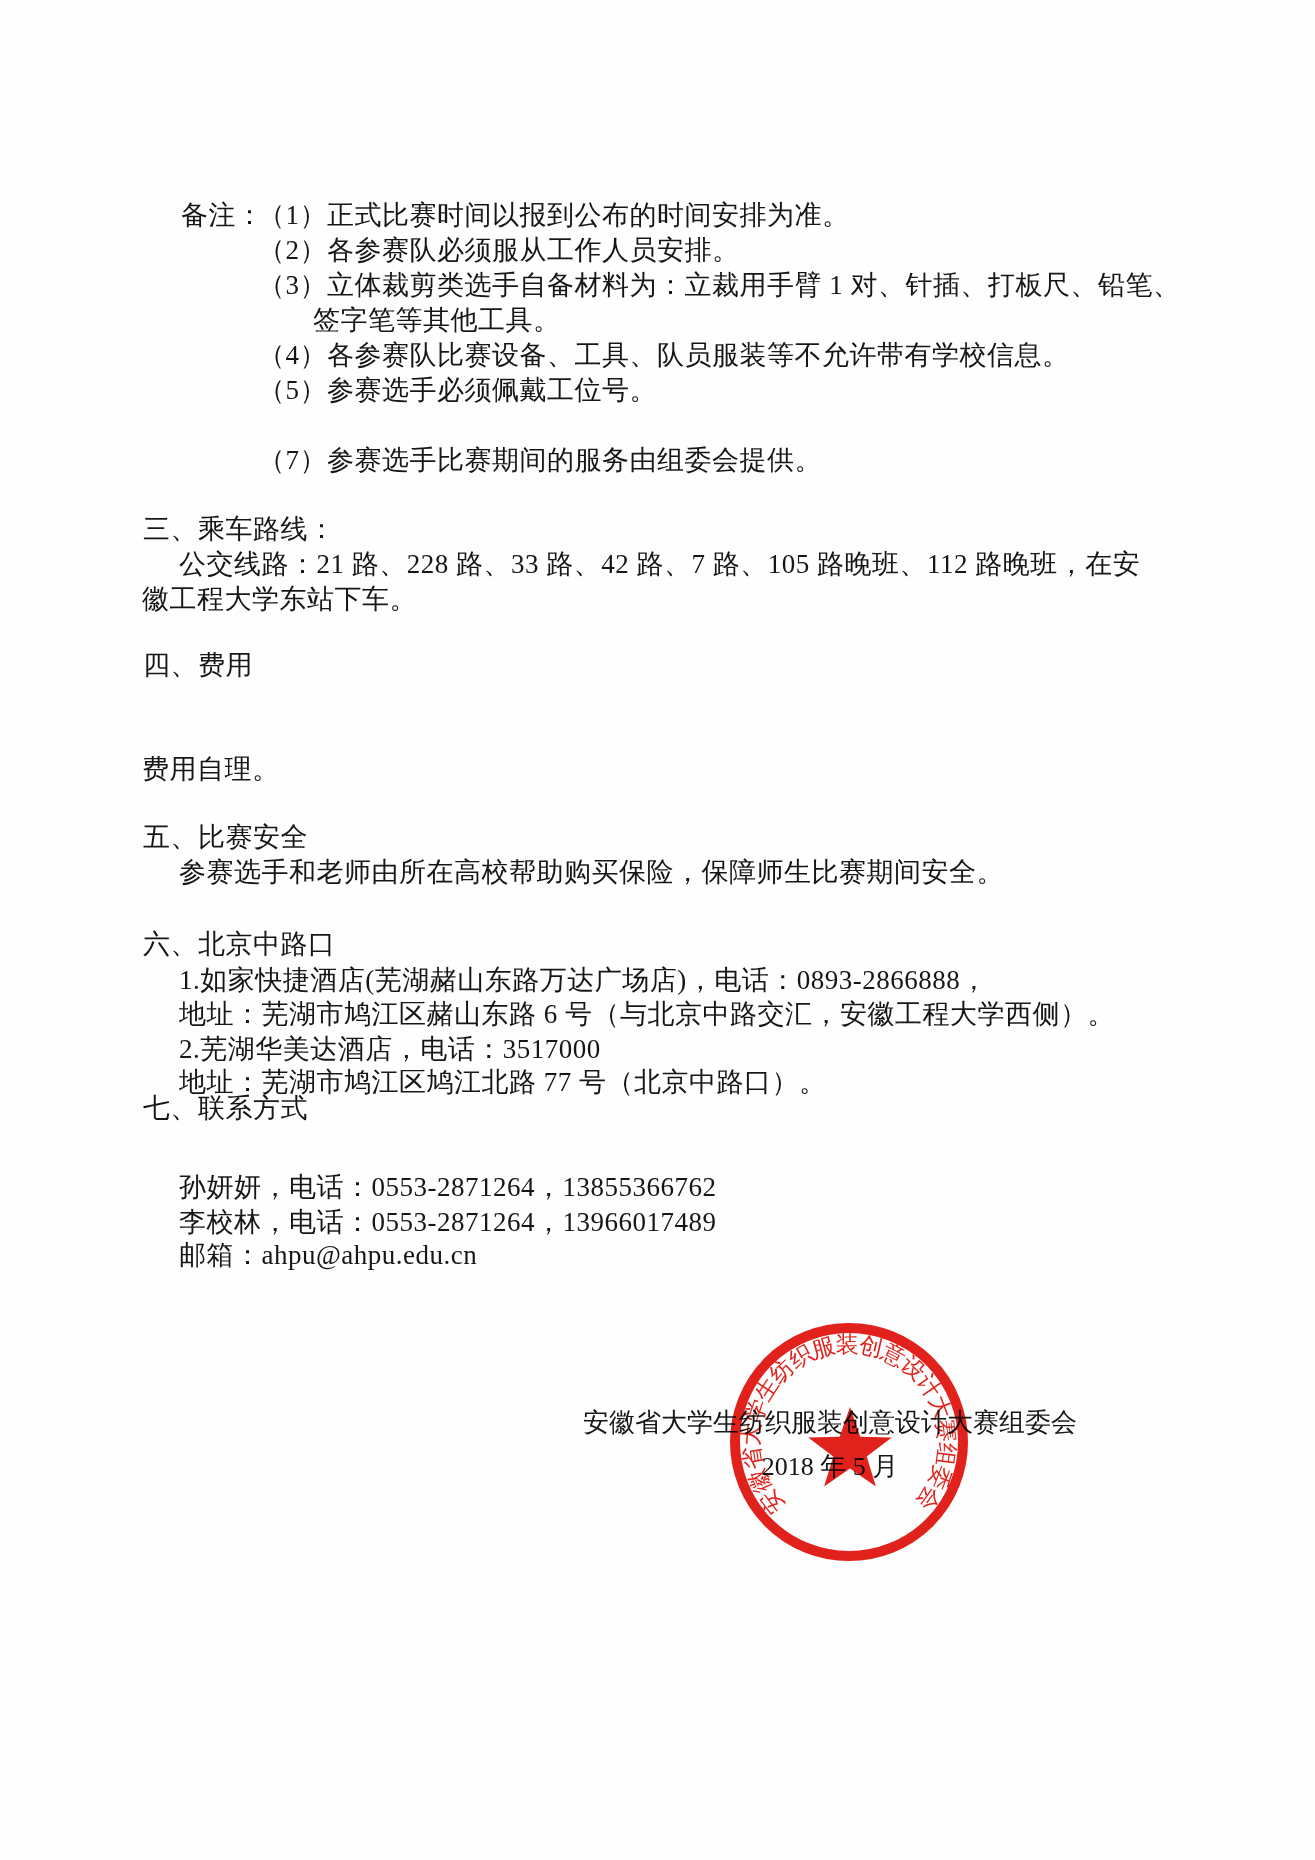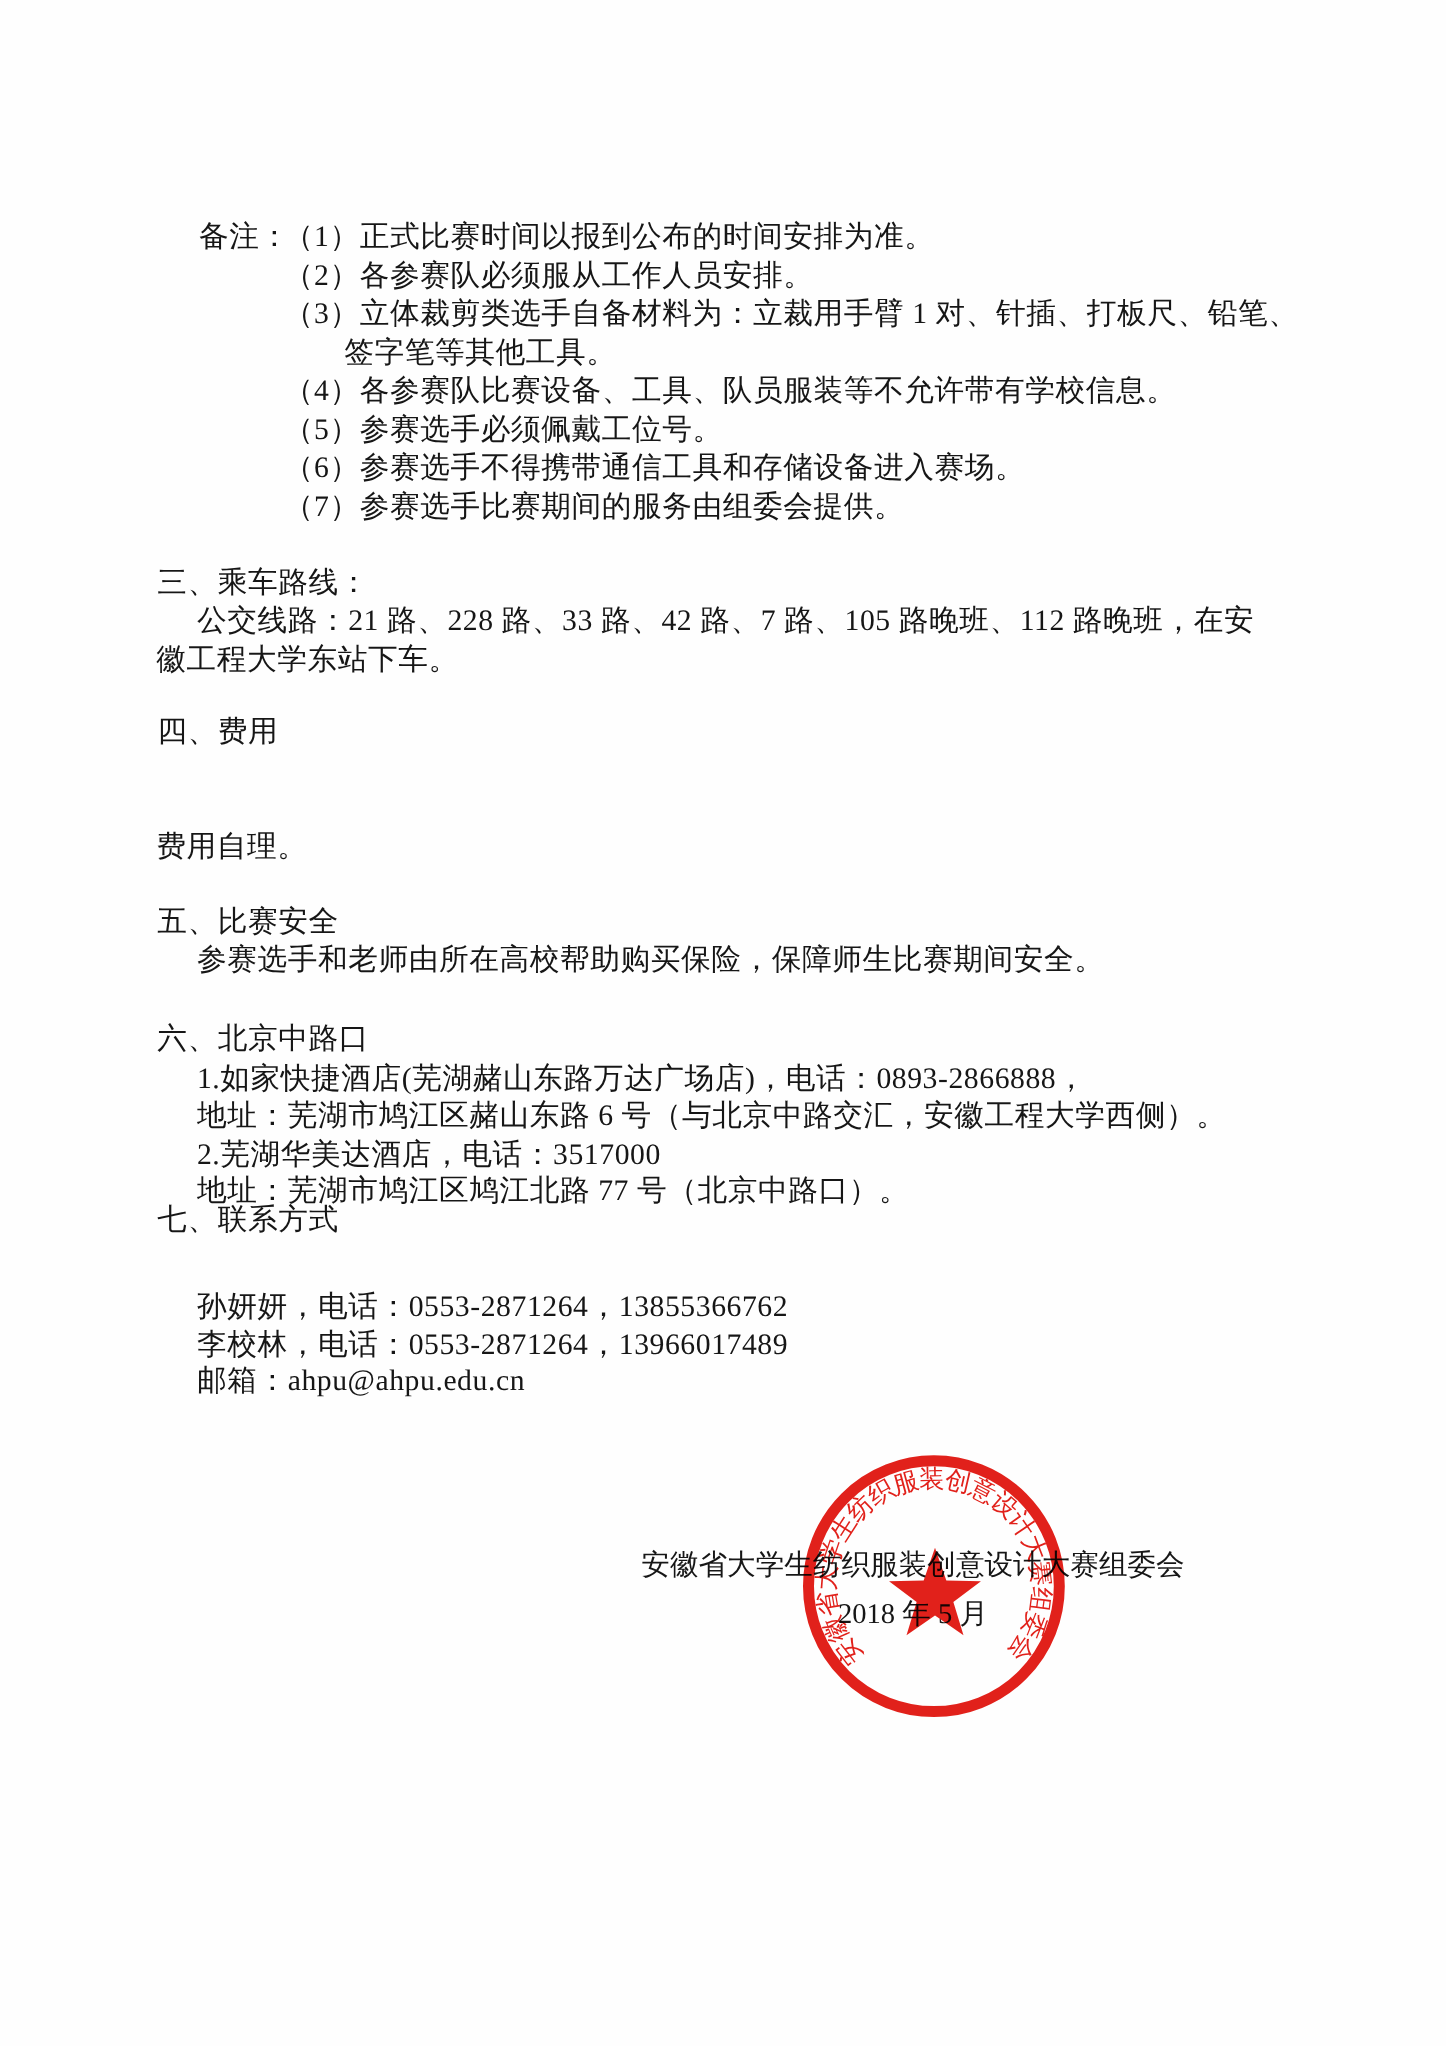--- a/index.html
+++ b/index.html
@@ -42,21 +42,20 @@
 
 <div class="page">
 
   <div class="ln" style="top:198px;left:181px">备注：</div>
   <div class="ln" style="top:198px;left:258px">（1）正式比赛时间以报到公布的时间安排为准。</div>
   <div class="ln" style="top:233px;left:258px">（2）各参赛队必须服从工作人员安排。</div>
   <div class="ln" style="top:268px;left:258px">（3）立体裁剪类选手自备材料为：立裁用手臂 1 对、针插、打板尺、铅笔、</div>
   <div class="ln" style="top:303px;left:313px">签字笔等其他工具。</div>
   <div class="ln" style="top:338px;left:258px">（4）各参赛队比赛设备、工具、队员服装等不允许带有学校信息。</div>
   <div class="ln" style="top:373px;left:258px">（5）参赛选手必须佩戴工位号。</div>
-  <div class="ln" style="top:408px;left:258px">（6）参赛选手不得携带通信工具和存储设备进入赛场。</div>
   <div class="ln" style="top:443px;left:258px">（7）参赛选手比赛期间的服务由组委会提供。</div>
 
   <div class="ln" style="top:512px;left:143px">三、乘车路线：</div>
   <div class="ln" style="top:547px;left:179px">公交线路：21 路、228 路、33 路、42 路、7 路、105 路晚班、112 路晚班，在安</div>
   <div class="ln" style="top:582px;left:142px">徽工程大学东站下车。</div>
 
   <div class="ln" style="top:648px;left:143px">四、费用</div>
   <div class="ln" style="top:752px;left:142px">费用自理。</div>
 
   <div class="ln" style="top:820px;left:143px">五、比赛安全</div>

